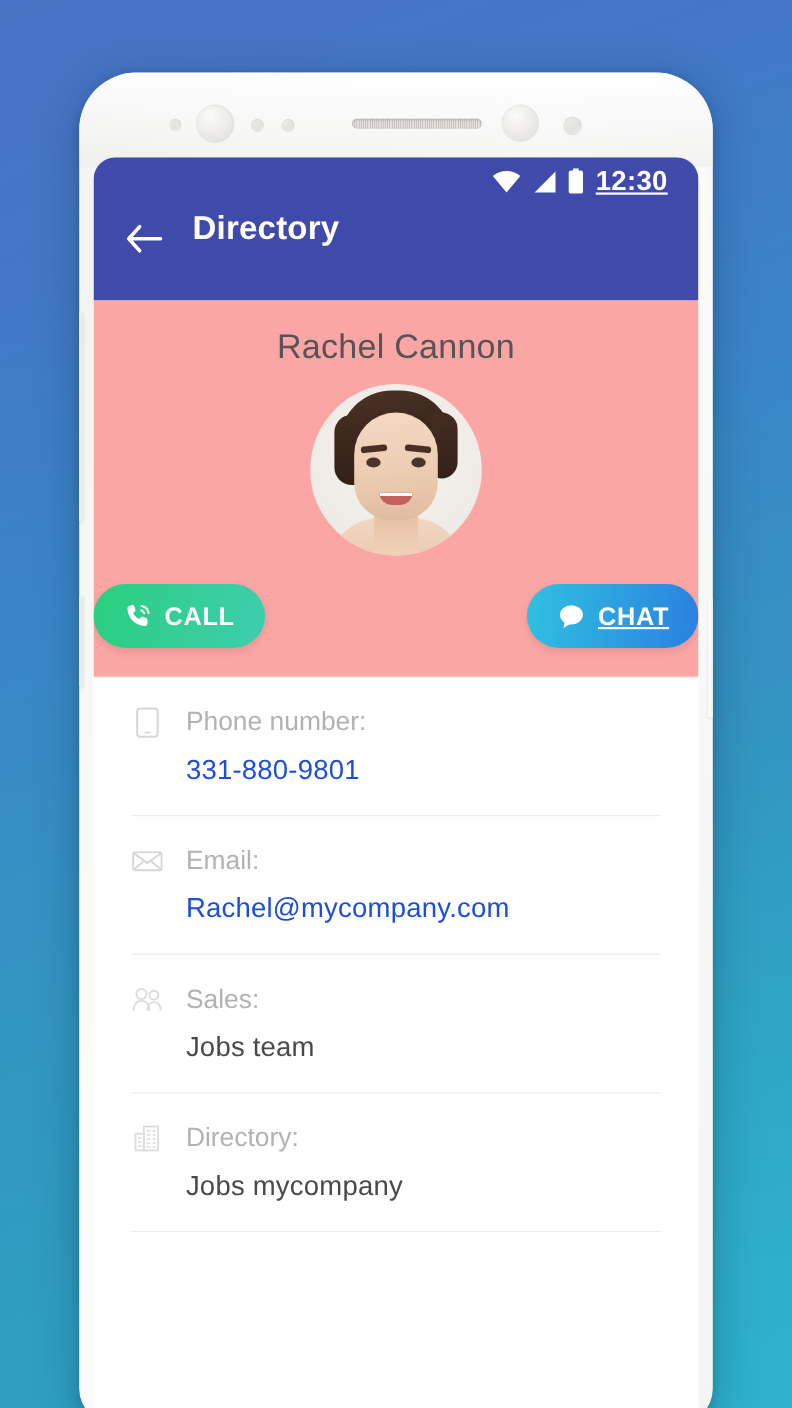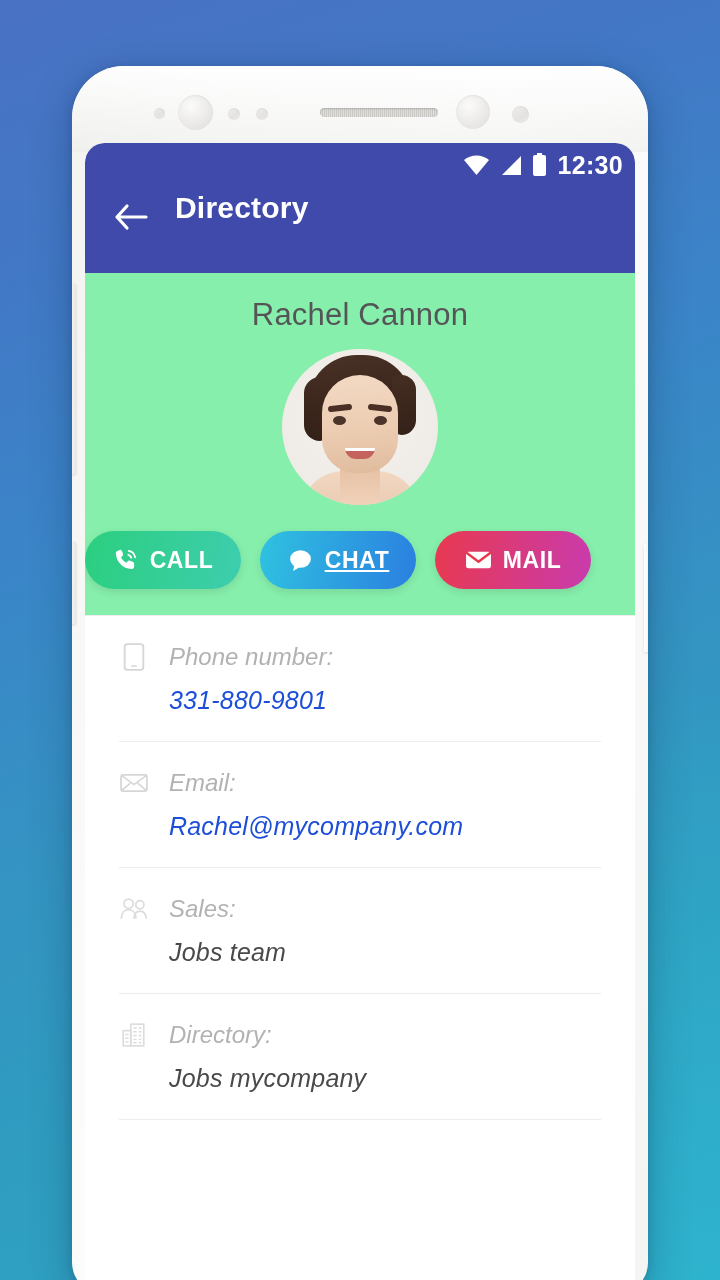--- a/index.html
+++ b/index.html
@@ -108,22 +108,23 @@
     border-radius: 18px 18px 0 0;
   }
   #statusbar {
     position: absolute;
     top: 0; right: 0; left: 0;
     height: 44px;
     display: flex;
     align-items: center;
     justify-content: flex-end;
     gap: 9px;
-    padding-right: 12px;
+    padding-right: 28px;
     color: #ffffff;
+    text-decoration: underline;
   }
   #statusbar .sb-icon { display: block; }
   #clock {
     font-size: 25px;
     font-weight: bold;
     letter-spacing: 0.3px;
     margin-left: 2px;
   }
 
   #appbar-row {
@@ -142,21 +143,21 @@
   #appbar-title {
     color: #ffffff;
     font-size: 30px;
     font-weight: bold;
     margin-left: 18px;
     letter-spacing: 0.2px;
   }
 
   
   #profile-card {
-    background: #86efac;
+    background: #fca5a5;
     padding-top: 24px;
     padding-bottom: 26px;
     border-bottom: 1px solid #ededed;
   }
   #contact-name {
     text-align: center;
     font-size: 31px;
     color: #555557;
     letter-spacing: 0.2px;
   }
@@ -218,21 +219,21 @@
   #av-mouth {
     position: absolute; left: 63px; top: 99px; width: 30px; height: 11px;
     border-radius: 0 0 16px 16px;
     background: #c4625d;
     box-shadow: inset 0 3px 0 #ffffff;
   }
 
   
   #action-row {
     display: flex;
-    justify-content: flex-start;
+    justify-content: space-between;
     gap: 19px;
     margin-top: 26px;
   }
   .action-btn {
     display: flex;
     align-items: center;
     justify-content: center;
     gap: 11px;
     height: 58px;
     width: 156px;
@@ -242,21 +243,21 @@
     font-weight: bold;
     letter-spacing: 0.6px;
     cursor: pointer;
     box-shadow: 0 3px 8px rgba(0,0,0,0.10);
   }
   #call-button { background: linear-gradient(100deg, #2bcf7f 0%, #3ecdae 100%); }
   #chat-button { background: linear-gradient(100deg, #2fc2e0 0%, #2b7fe0 100%); text-decoration: underline; }
   #mail-button { background: linear-gradient(100deg, #e8394f 0%, #c93bae 100%); }
 
   
-  #detail-list { background: #ffffff; font-style: italic; }
+  #detail-list { background: #ffffff; }
   .detail-row {
     position: relative;
     padding: 26px 0 26px 0;
     margin: 0 34px;
     border-bottom: 1px solid #ececec;
   }
   .detail-head {
     display: flex;
     align-items: center;
     gap: 20px;
@@ -361,27 +362,20 @@
         </div>
 
         <div class="action-btn" id="chat-button">
           <svg width="27" height="26" viewBox="0 0 26 24">
             <ellipse cx="13" cy="11" rx="10" ry="8.4" fill="#ffffff"></ellipse>
             <path d="M7 17 L6 22.5 L12 19 Z" fill="#ffffff"></path>
           </svg>
           <span>CHAT</span>
         </div>
 
-        <div class="action-btn" id="mail-button">
-          <svg width="27" height="24" viewBox="0 0 26 20">
-            <rect x="1" y="2" width="24" height="16" rx="2.2" fill="#ffffff"></rect>
-            <path d="M1.8 3.2 L13 11.6 L24.2 3.2" stroke="#e8394f" stroke-width="2.4" fill="none" stroke-linejoin="round" stroke-linecap="round"></path>
-          </svg>
-          <span>MAIL</span>
-        </div>
 
       </div>
     </div>
 
     <div id="detail-list">
 
       <div class="detail-row">
         <div class="detail-head">
           <span class="detail-icon">
             <svg width="22" height="28" viewBox="0 0 18 24">

